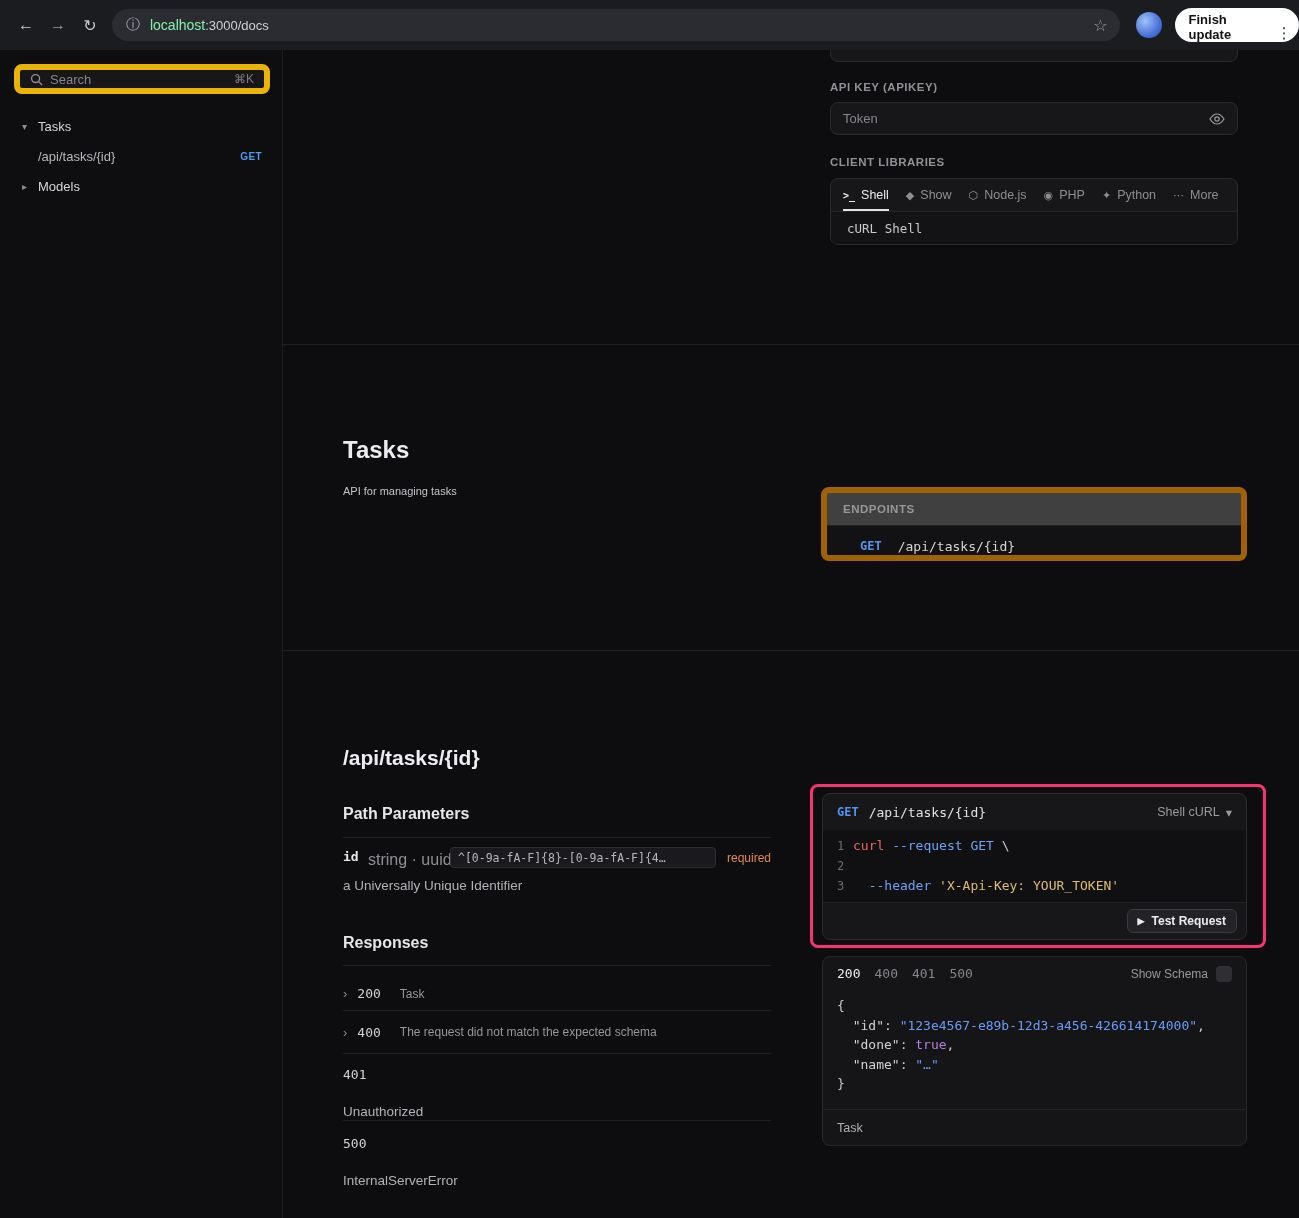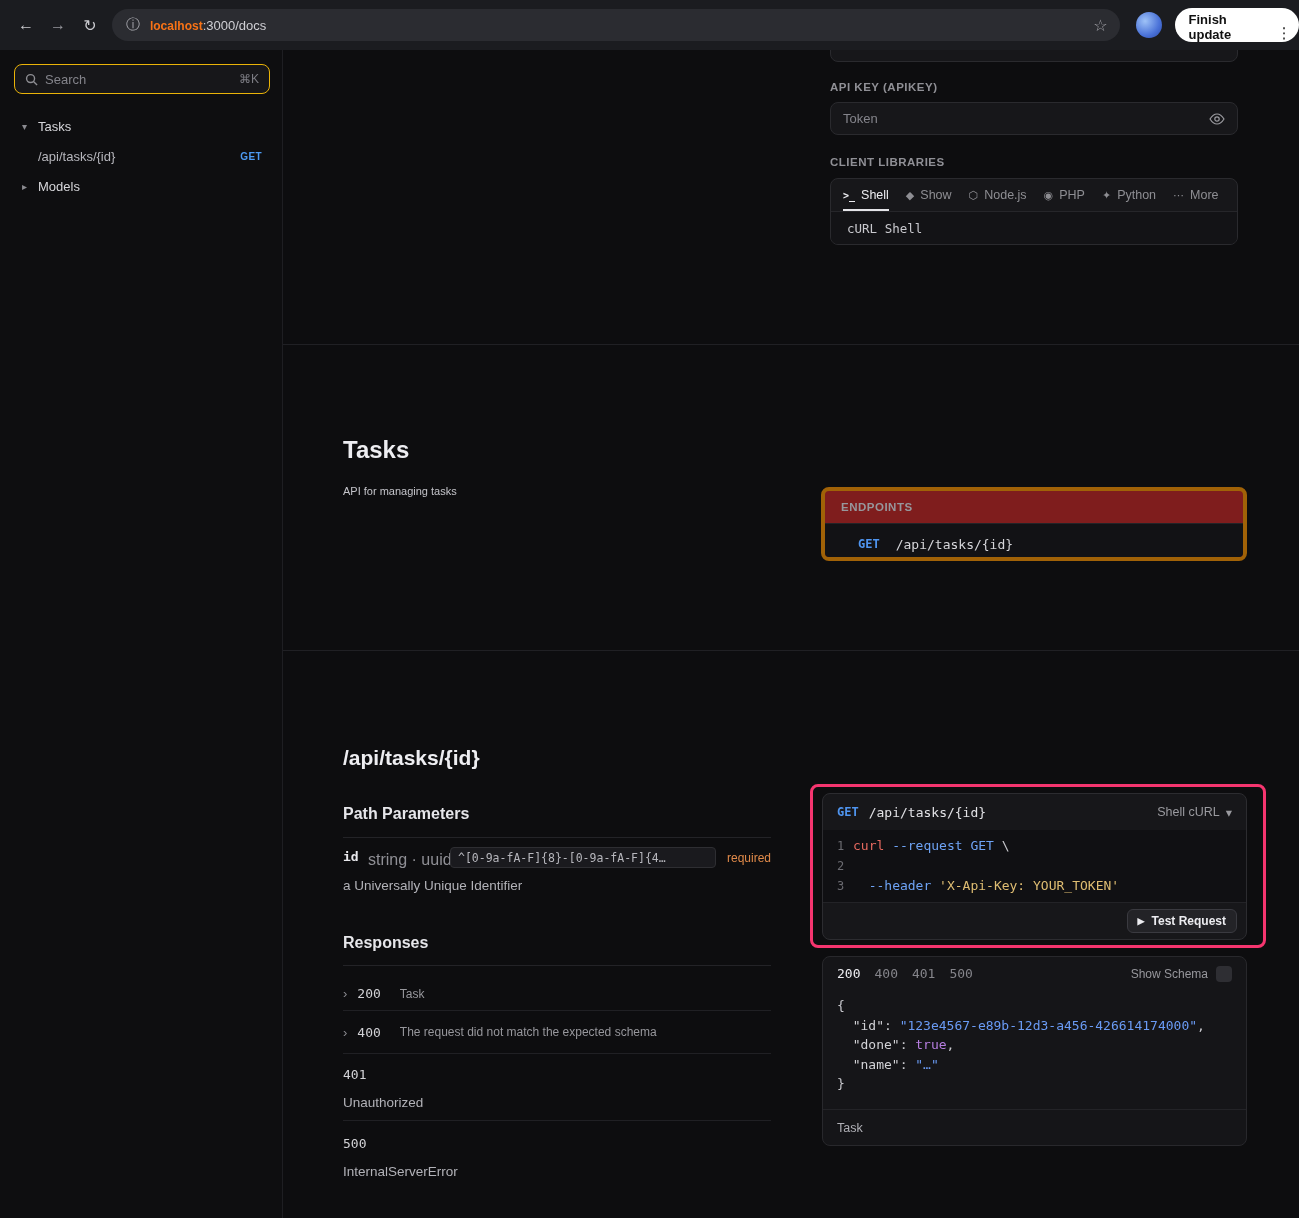--- a/index.html
+++ b/index.html
@@ -6,31 +6,31 @@
   html,body{background:#0c0c0e}
   body{width:1299px;height:1218px;position:relative;overflow:hidden;font-family:"Liberation Sans",sans-serif}
   .mono{font-family:"DejaVu Sans Mono",monospace}
 
   
   .chrome{position:absolute;left:0;top:0;width:1299px;height:50px;background:#1b1c20;z-index:50;display:flex;align-items:center;padding-left:10px}
   .nav-ico{width:32px;height:32px;border-radius:50%;display:flex;align-items:center;justify-content:center;font-size:16px;color:#c9c9ce;cursor:pointer}
   .nav-fwd{color:#97979d}
   .omnibox{width:1008px;height:32px;margin-left:6px;background:#2b2c31;border-radius:16px;display:flex;align-items:center;padding:0 14px;gap:10px;position:relative}
   .omni-info{color:#a9a9af;font-size:14px}
-  .omni-host{font-size:12px;font-weight:700;color:#f97316}
+  .omni-host{font-size:14px;font-weight:400;color:#86efac}
   .omni-path{font-size:13px;color:#cfcfd4}
   .omni-star{position:absolute;right:12px;color:#a2a2a8;font-size:16px;cursor:pointer}
   .avatar{width:26px;height:26px;border-radius:50%;margin-left:16px;background:radial-gradient(circle at 35% 35%,#9ec2f7,#4a72d8 60%,#2b4aa8);cursor:pointer}
   .update-pill{margin-left:13px;height:34px;background:#ffffff;border-radius:17px;display:flex;align-items:flex-end;padding:0 4px 0 14px;cursor:pointer}
   .update-label{font-size:13px;font-weight:600;color:#111}
   .update-kebab{color:#222;font-size:15px;width:22px;text-align:center}
 
   
   .sidebar{position:absolute;left:0;top:50px;width:283px;height:1168px;background:#0e0e10;border-right:1px solid #1e1e22}
-  .search-box{position:absolute;left:14px;top:14px;width:256px;height:30px;background:#17171a;border:1px solid #eab308;border-radius:8px;display:flex;align-items:center;padding:0 10px;gap:7px}
+  .search-box{position:absolute;left:14px;top:14px;width:256px;height:30px;background:#17171a;border:6px solid #eab308;border-radius:8px;display:flex;align-items:center;padding:0 10px;gap:7px}
   .search-input{flex:1;background:none;border:none;outline:none;color:#d0d0d5;font-size:13px;font-family:inherit;min-width:0}
   .search-input::placeholder{color:#84848b}
   .search-kbd{color:#7d7d84;font-size:12px}
   .side-row{position:absolute;left:14px;width:256px;height:24px;display:flex;align-items:center;font-size:13px;color:#d6d6da;cursor:pointer;padding:0 8px 0 8px}
   .side-row .chev{color:#8a8a90;font-size:10px;width:16px}
   .row-tasks{top:64px}
   .row-endpoint{top:94px;color:#b7b7bd;padding-left:24px}
   .row-models{top:124px}
   .get-badge{margin-left:auto;color:#4d9af2;font-size:10px;font-weight:700;letter-spacing:.4px}
 
@@ -54,21 +54,21 @@
   .shell-ico{font-size:10px;font-weight:700;font-family:"DejaVu Sans Mono",monospace}
   .libs-selected{height:33px;display:flex;align-items:center;padding:0 16px;background:#131316;color:#c9c9ce;font-size:12.5px;font-family:"DejaVu Sans Mono",monospace;cursor:pointer}
 
   .divider{position:absolute;left:0;width:1016px;height:1px;background:#202024}
   .div1{top:294px}
   .div2{top:600px}
 
   .tag-title{position:absolute;left:60px;top:386px;font-size:24px;font-weight:700;color:#ededf1}
   .tag-desc{position:absolute;left:60px;top:435px;font-size:11px;color:#c4c4ca}
 
-  .endpoints-panel{position:absolute;left:538px;top:437px;width:426px;height:74px;border:4px solid #a16207;border-radius:8px;overflow:hidden;background:#7f1d1d}
+  .endpoints-panel{position:absolute;left:538px;top:437px;width:426px;height:74px;border:6px solid #a16207;border-radius:8px;overflow:hidden;background:#404040}
   .endpoints-head{height:33px;display:flex;align-items:center;padding:0 16px;font-size:11.5px;letter-spacing:.5px;color:#97979c;font-weight:600;border-bottom:1px solid #232327}
   .endpoints-row{height:40px;display:flex;align-items:center;padding-left:33px;gap:16px;background:#121215;cursor:pointer}
   .ep-method{color:#4f95f0;font-weight:700;font-size:12px}
   .ep-path{color:#d6d6da;font-size:13px}
 
   .op-title{position:absolute;left:60px;top:696px;font-size:21px;font-weight:700;color:#ededf1}
   .sec-head{position:absolute;left:60px;font-size:16px;font-weight:600;color:#e6e6ea}
   .h-params{top:755px}
   .h-resp{top:884px}
   .sec-line{position:absolute;left:60px;width:428px;height:1px;background:#232327}
@@ -84,21 +84,21 @@
 
   .resp-row{position:absolute;left:60px;width:428px;border-bottom:1px solid #202024;cursor:pointer}
   .rr-inline{display:flex;align-items:center;gap:10px}
   .rr1{top:927px;height:34px}
   .rr2{top:961px;height:43px}
   .rr3{top:1004px;height:67px;padding-top:13px}
   .rr4{top:1071px;height:70px;border-bottom:none;padding-top:15px}
   .rchev{color:#8a8a90;font-size:13px}
   .rcode{font-size:13px;color:#d2d2d6}
   .rdesc{font-size:12px;color:#97979c;margin-left:9px}
-  .rr-block .rdesc2{font-size:13.5px;color:#b2b2b8;margin-top:13px}
+  .rr-block .rdesc2{font-size:13.5px;color:#b2b2b8;margin-top:22px}
 
   .ann-box{position:absolute;left:527px;top:734px;width:456px;height:164px;border:3px solid #f5356f;border-radius:8px;pointer-events:none;z-index:10}
 
   .req-panel{position:absolute;left:539px;top:743px;width:425px;height:147px;background:#17171a;border:1px solid #2c2c30;border-radius:8px;overflow:hidden}
   .req-head{height:36px;display:flex;align-items:center;padding:0 14px;gap:10px}
   .req-method{color:#4f95f0;font-weight:700;font-size:12px}
   .req-path{color:#e2e2e6;font-size:13px}
   .req-client{margin-left:auto;color:#9a9a9f;font-size:12.5px;display:flex;gap:6px;align-items:center;cursor:pointer}
   .req-code{background:#101013;padding:6px 0;height:72px}
   .code-line{display:flex;height:20px;line-height:20px;font-size:13px}

